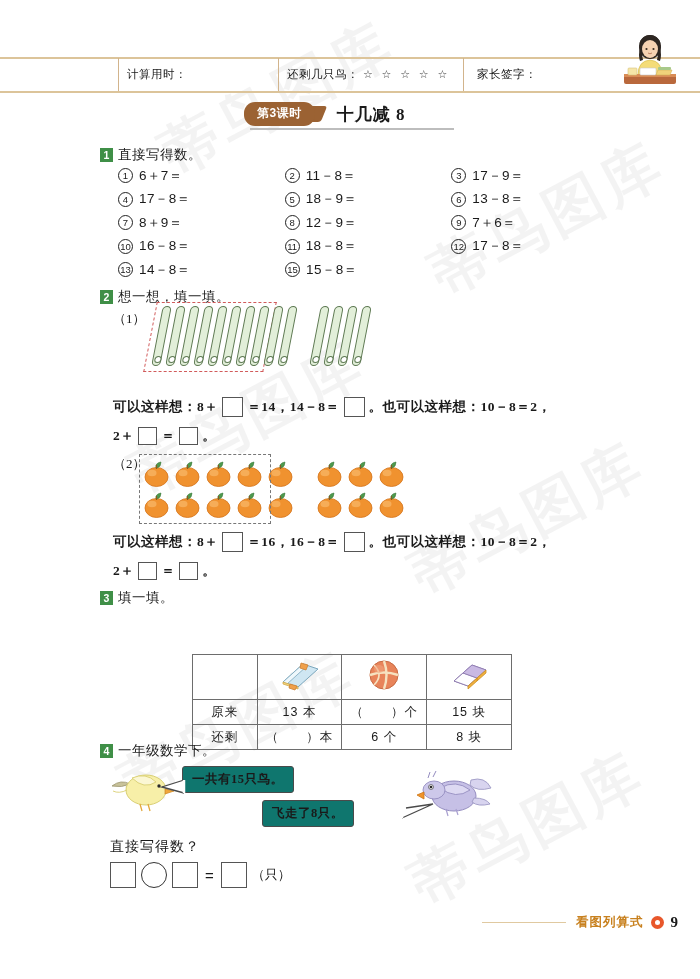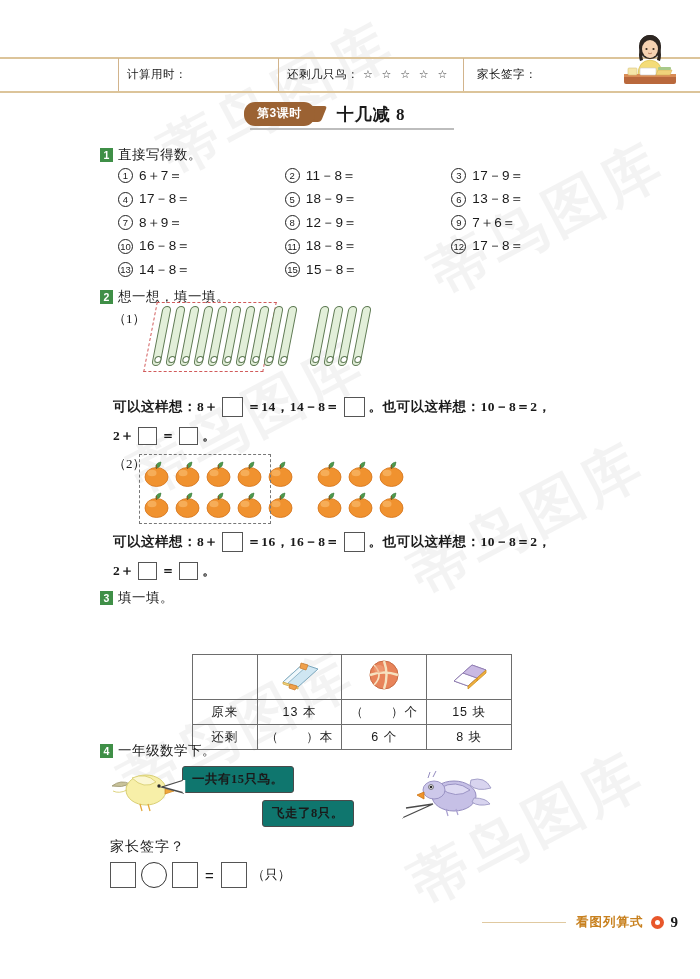--- a/index.html
+++ b/index.html
@@ -511,21 +511,21 @@
       <ellipse cx="18" cy="24" rx="11" ry="9" fill="#cdc8ea" stroke="#948cc0" stroke-width="0.9"></ellipse>
       <circle cx="15" cy="21" r="2.4" fill="#fff" stroke="#3a3a3a" stroke-width="0.7"></circle>
       <circle cx="15" cy="21" r="1.3" fill="#2a2a2a"></circle>
       <path d="M8 26 l-7 3 l7 4z" fill="#f0932c" stroke="#cc7515" stroke-width="0.8"></path>
       <path d="M12 12 l2 -6 M17 11 l3 -6" stroke="#948cc0" stroke-width="1" fill="none"></path>
       <path d="M58 32 q12 0 16 6 q-12 3 -18 -2z" fill="#d8d4ef" stroke="#9d98c4" stroke-width="0.9"></path>
       <path d="M30 43 l2 7 M40 43 l2 6" stroke="#a89fd0" stroke-width="1.2" fill="none"></path>
     </svg>
   </div>
 
-  <div class="q-text">家长签字？</div>
+  <div class="q-text">直接写得数？</div>
   <div class="ansrow">
     <div class="abox"></div>
     <div class="acirc"></div>
     <div class="abox"></div>
     <div class="aeq">=</div>
     <div class="abox"></div>
     <div class="aunit">（只）</div>
   </div>
 
   <div class="footer">

